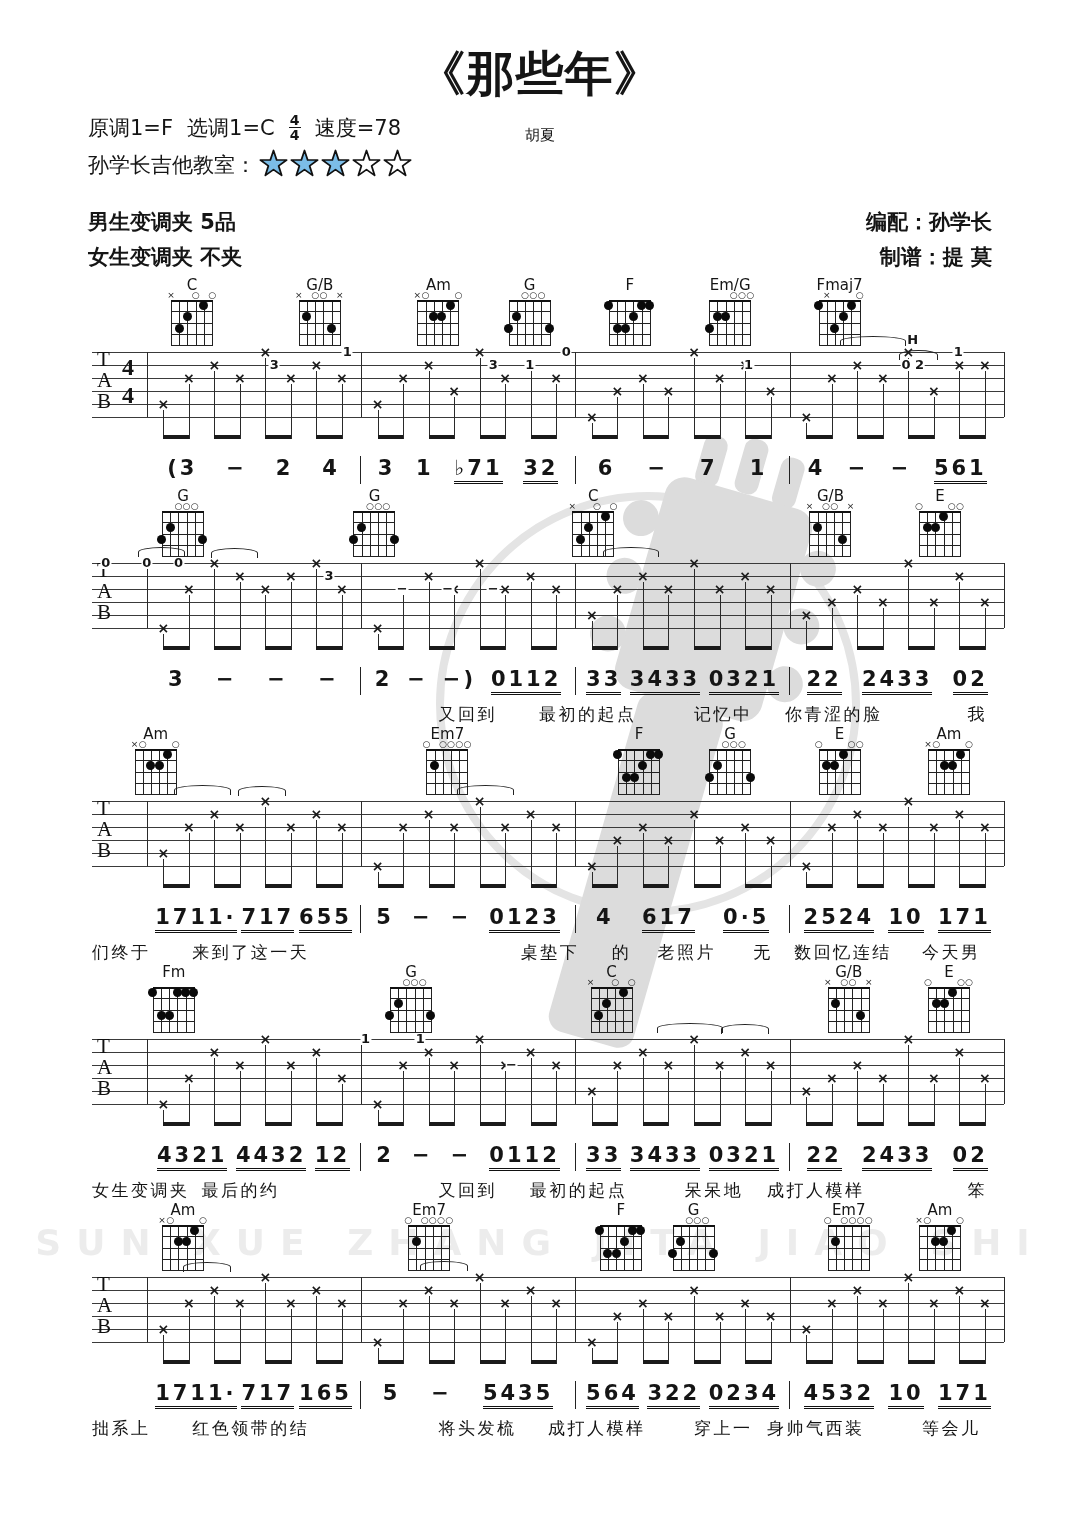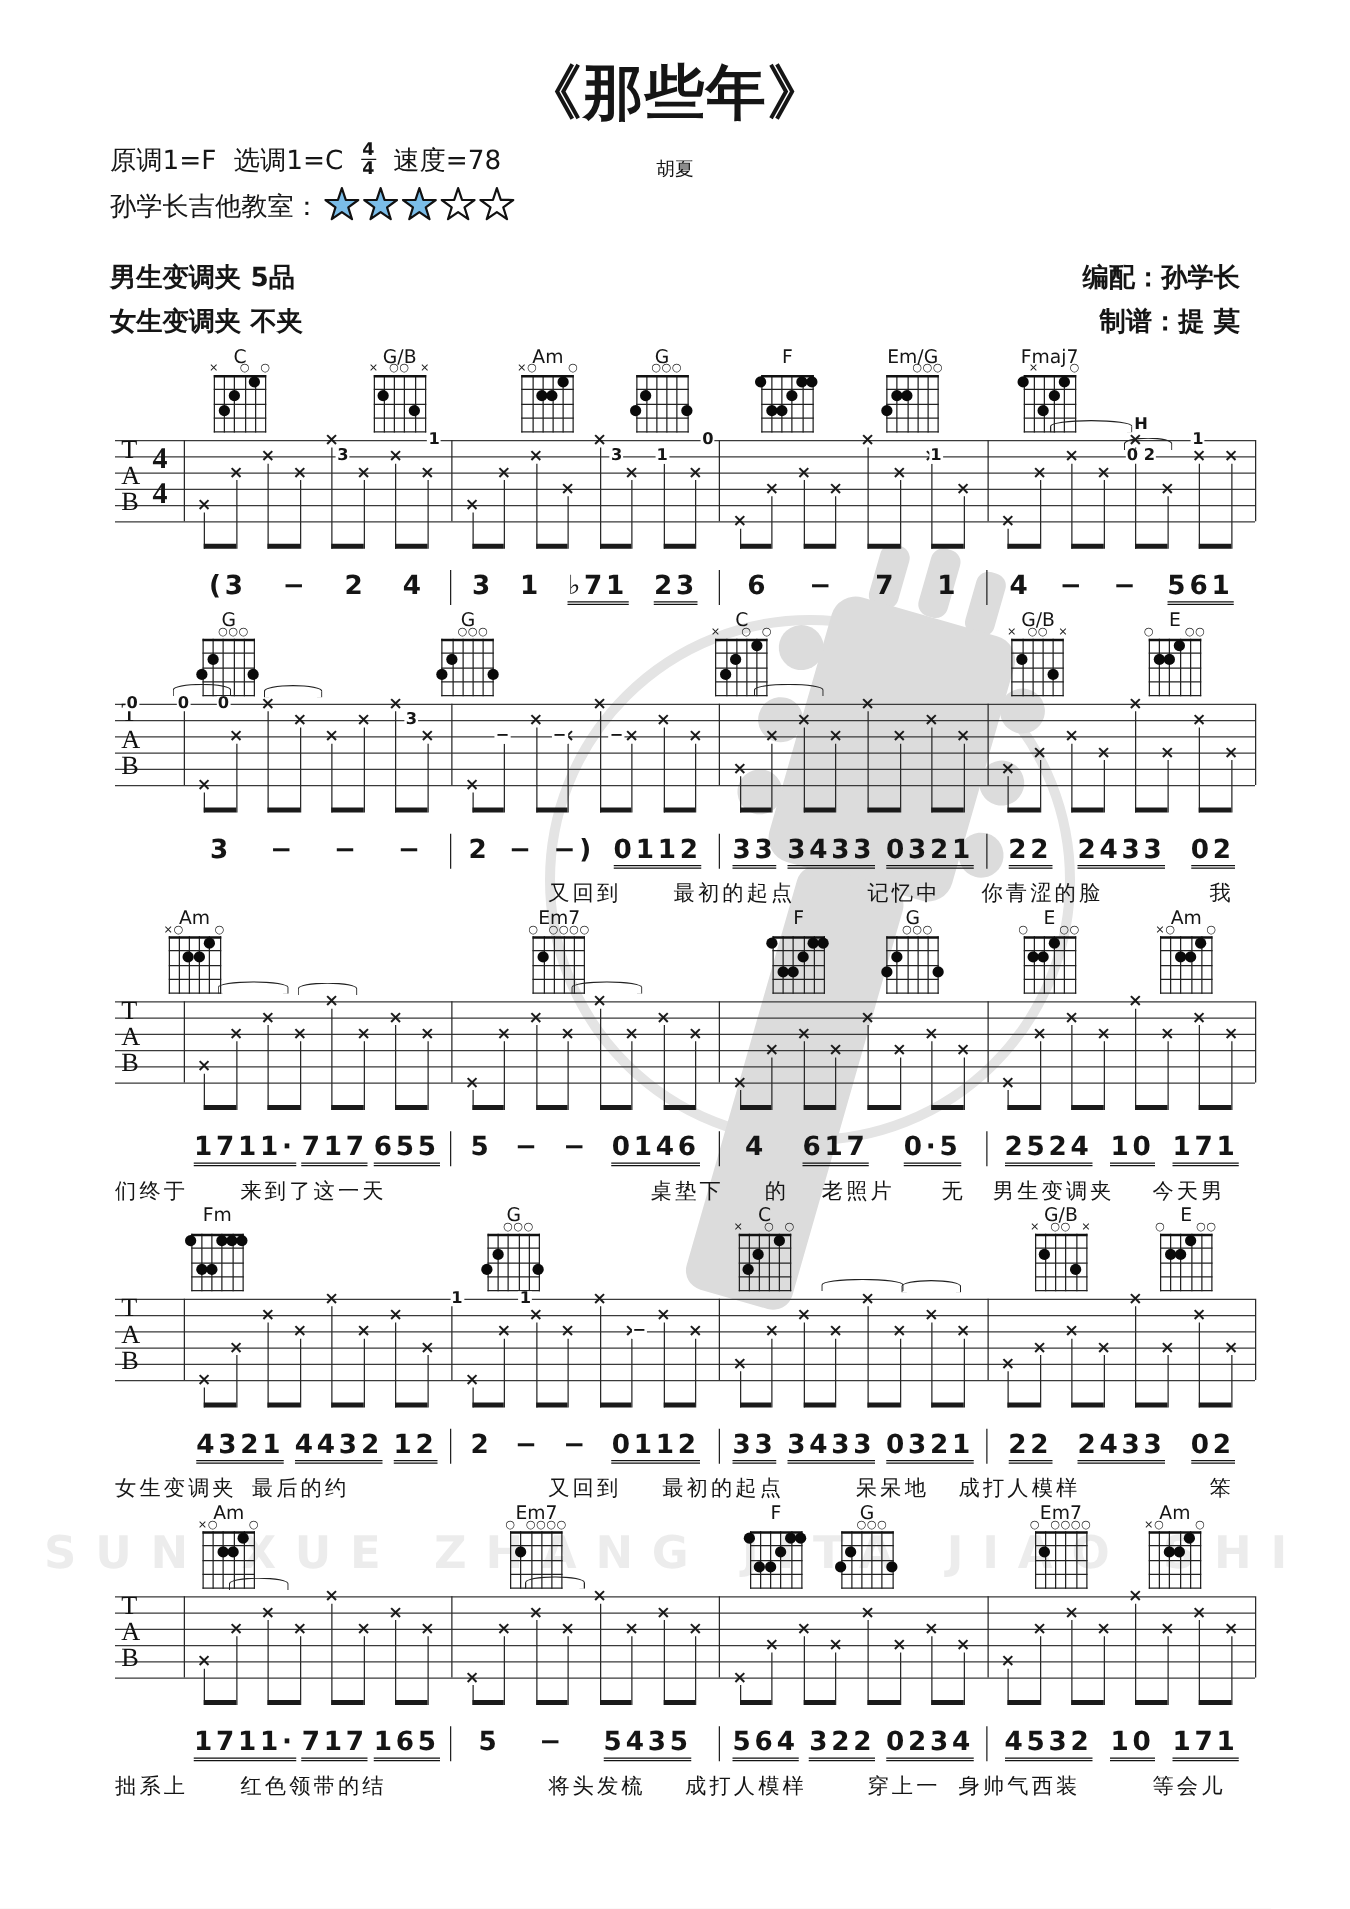--- a/index.html
+++ b/index.html
@@ -382,21 +382,21 @@
             <span class="jtok">(3</span>
             <span class="jtok">−</span>
             <span class="jtok">2</span>
             <span class="jtok">4</span>
           </div>
           <div class="jbar"></div>
           <div class="jmeas">
             <span class="jtok">3</span>
             <span class="jtok">1</span>
             <span class="jtok beamed">♭71</span>
-            <span class="jtok beamed">23</span>
+            <span class="jtok beamed">32</span>
           </div>
           <div class="jbar"></div>
           <div class="jmeas">
             <span class="jtok">6</span>
             <span class="jtok">−</span>
             <span class="jtok">7</span>
             <span class="jtok">1</span>
           </div>
           <div class="jbar"></div>
           <div class="jmeas">
@@ -893,42 +893,42 @@
           <div class="jmeas">
             <span class="jtok beamed">1711·</span>
             <span class="jtok beamed">717</span>
             <span class="jtok beamed">655</span>
           </div>
           <div class="jbar"></div>
           <div class="jmeas">
             <span class="jtok">5</span>
             <span class="jtok">−</span>
             <span class="jtok">−</span>
-            <span class="jtok beamed">0146</span>
+            <span class="jtok beamed">0123</span>
           </div>
           <div class="jbar"></div>
           <div class="jmeas">
             <span class="jtok">4</span>
             <span class="jtok beamed">617</span>
             <span class="jtok beamed">0·5</span>
           </div>
           <div class="jbar"></div>
           <div class="jmeas">
             <span class="jtok beamed">2524</span>
             <span class="jtok beamed">10</span>
             <span class="jtok beamed">171</span>
           </div>
         </div>
         <div class="lyr" style="left: 0%;">们终于</div>
         <div class="lyr" style="left: 11%;">来到了这一天</div>
         <div class="lyr" style="left: 47%;">桌垫下</div>
         <div class="lyr" style="left: 57%;">的</div>
         <div class="lyr" style="left: 62%;">老照片</div>
         <div class="lyr" style="left: 72.5%;">无</div>
-        <div class="lyr" style="left: 77%;">男生变调夹</div>
+        <div class="lyr" style="left: 77%;">数回忆连结</div>
         <div class="lyr" style="left: 91%;">今天男</div>
       </div>
       <div class="system" style="top: 965px;">
         <div class="chord" style="left: calc(7% - 10px);">
           <div class="cname">Fm</div>
           <div class="cgrid">
             <div class="vl" style="left: 0px;"></div>
             <div class="vl" style="left: 8.2px;"></div>
             <div class="vl" style="left: 16.4px;"></div>
             <div class="vl" style="left: 24.6px;"></div>

